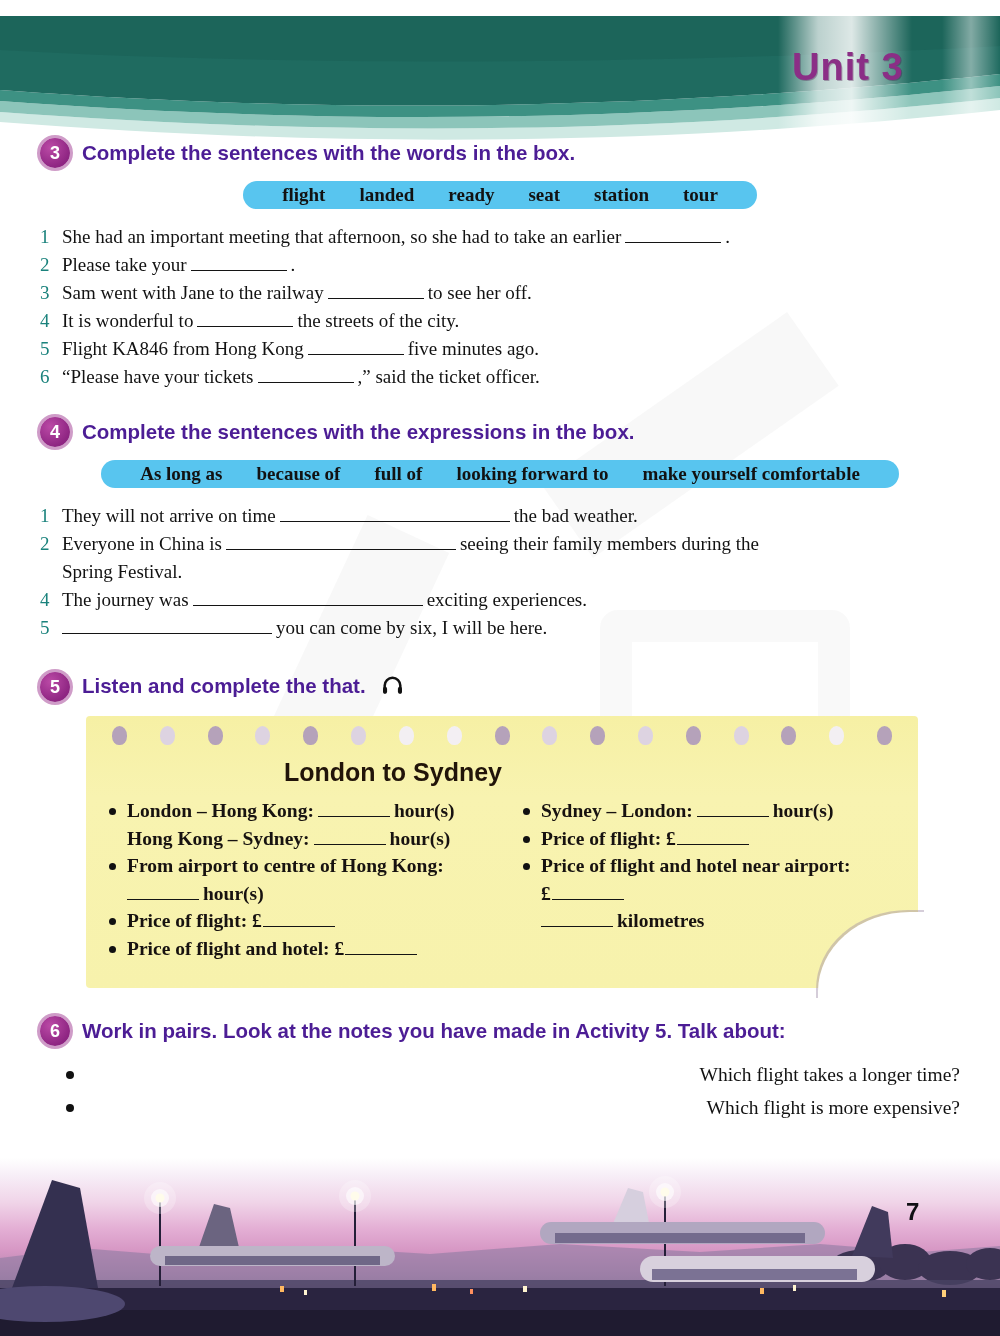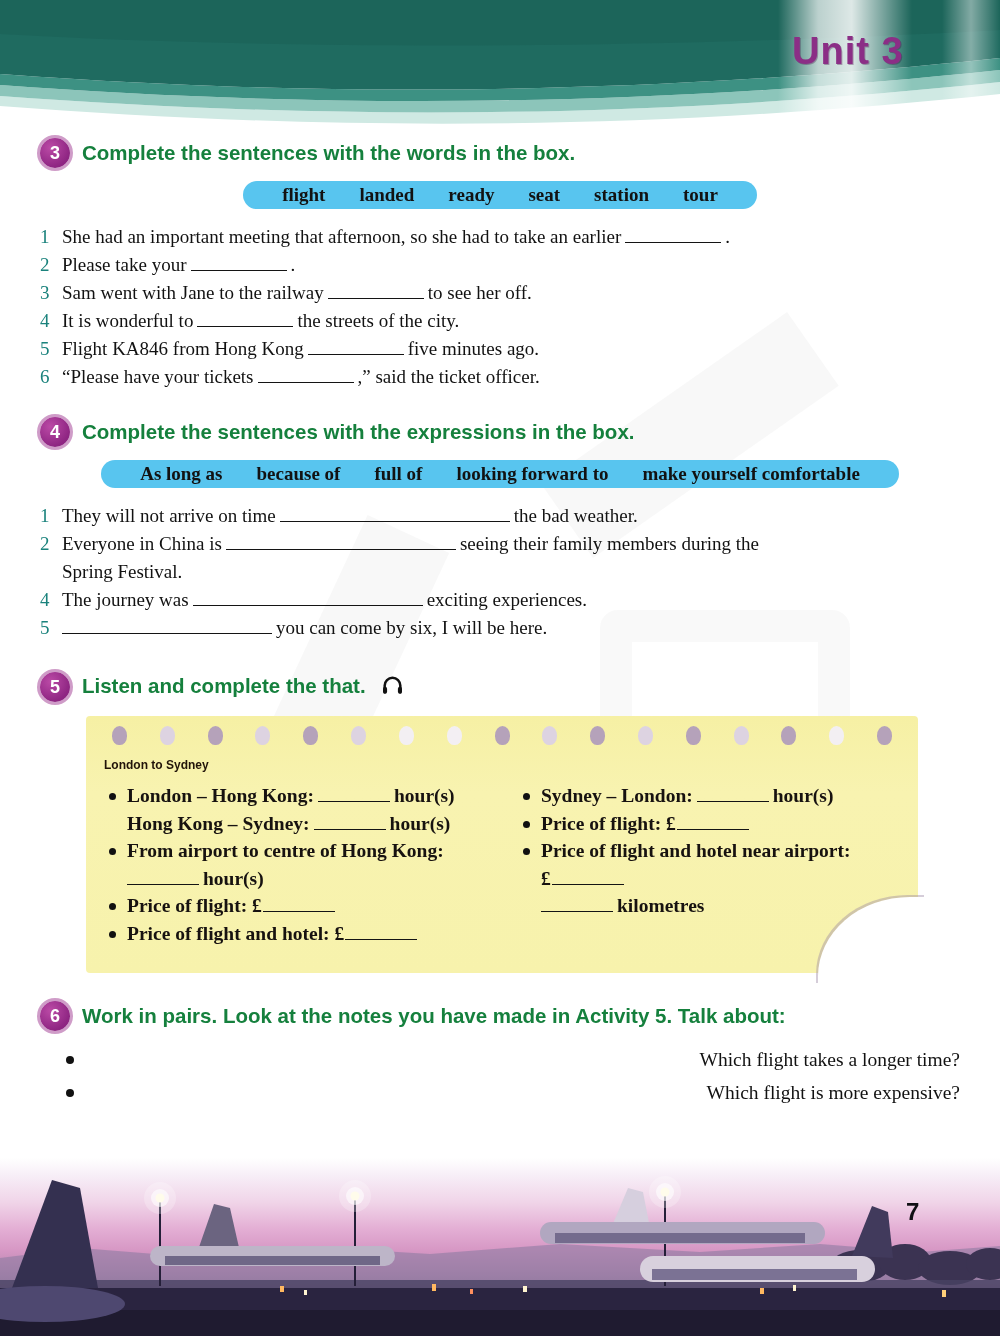--- a/index.html
+++ b/index.html
@@ -2,61 +2,61 @@
 <html><head>
 <meta charset="utf-8">
 <style>
   * { margin:0; padding:0; box-sizing:border-box; }
   html,body { width:1000px; }
   body {
     height:1336px; position:relative; overflow:hidden; background:#ffffff;
     font-family:"Liberation Serif","DejaVu Serif",serif; color:#121212;
   }
   
-  .header { position:absolute; top:0; left:0; width:1000px; height:130px; z-index:3; }
+  .header { position:absolute; top:16px; left:0; width:1000px; height:130px; z-index:3; }
   .unit-stripe { position:absolute; top:0; left:778px; width:134px; height:116px;
     background:linear-gradient(90deg, rgba(255,255,255,0) 0%, rgba(255,255,255,.7) 30%, rgba(255,255,255,.85) 55%, rgba(255,255,255,0) 100%); }
   .unit-stripe2 { position:absolute; top:0; left:942px; width:58px; height:112px;
     background:linear-gradient(90deg, rgba(255,255,255,0) 0%, rgba(255,255,255,.45) 50%, rgba(255,255,255,0) 100%); }
   .unit-label { position:absolute; top:30px; left:792px; font-family:"Liberation Sans","DejaVu Sans",sans-serif;
     font-weight:800; font-size:38px; letter-spacing:1px; color:#8b2e86; text-shadow:1px 1px 0 rgba(70,15,70,.35); }
   
   .wm { position:absolute; z-index:1; }
   .wm-a { left:540px; top:390px; width:300px; height:90px; transform:rotate(-35deg); background:rgba(120,115,125,.05); }
   .wm-b { left:300px; top:520px; width:90px; height:300px; transform:rotate(25deg); background:rgba(120,115,125,.05); }
   .wm-c { left:600px; top:610px; width:250px; height:250px; border:32px solid rgba(120,115,125,.045); border-radius:18px; }
   
   .content { position:absolute; top:118px; left:0; width:1000px; z-index:2; padding:0 40px; }
   .act-head { display:flex; align-items:center; gap:12px; }
   .badge { flex:0 0 auto; width:30px; height:30px; border-radius:50%;
     background:radial-gradient(circle at 35% 32%, #bb4aa6, #8e2582 70%);
     box-shadow:0 0 0 3px #cf9cc8; color:#fff; display:flex; align-items:center; justify-content:center;
     font-family:"Liberation Sans",sans-serif; font-weight:bold; font-size:18px; }
-  .act-title { font-family:"Liberation Sans","DejaVu Sans",sans-serif; font-weight:bold; font-size:20.5px; color:#15803d; }
+  .act-title { font-family:"Liberation Sans","DejaVu Sans",sans-serif; font-weight:bold; font-size:20.5px; color:#4c1d95; }
   .cyan-box { background:#58c5ef; border-radius:15px; width:fit-content; margin:13px auto 0 auto;
     padding:3px 24px; display:flex; gap:4px; }
   .cyan-box span { font-weight:bold; font-size:19px; padding:0 15px; white-space:nowrap; }
   .sent-list { margin-top:14px; }
   .sent { font-size:19px; line-height:28px; padding-left:22px; }
   .sent .num { display:inline-block; width:22px; margin-left:-22px; color:#1a827c; }
   .blank { display:inline-block; border-bottom:1.6px solid #141414; height:15px; margin:0 4px; vertical-align:baseline; }
   .w95 { width:96px; } .w230 { width:230px; } .w210 { width:210px; } .w72 { width:72px; }
   .block2 { display:block; }
   .sec { margin-top:26px; }
   .hp-icon { display:inline-block; vertical-align:-4px; margin-left:14px; }
   
   .note { position:relative; width:832px; margin:14px 0 0 46px; padding:8px 18px 26px 18px;
     background:linear-gradient(180deg,#f6f0a4 0%, #f8f3b0 30%, #f7f2ac 100%); border-radius:4px; }
   .holes { display:flex; justify-content:space-between; padding:2px 8px 0 8px; }
   .hole { width:15px; height:19px; border-radius:50% 50% 46% 46%; background:#b5a2ba; }
   .hole:nth-child(even) { background:#ddd3e1; }
   .hole:nth-child(7), .hole:nth-child(8), .hole:nth-child(16) { background:#f3eff3; }
   .note-heads { display:flex; margin-top:13px; }
-  .note-heads div { width:50%; text-align:left; font-family:"Liberation Sans",sans-serif;
-    font-weight:bold; font-size:12px; color:#211409; }
+  .note-heads div { width:50%; text-align:right; font-family:"Liberation Sans",sans-serif;
+    font-weight:bold; font-size:25px; color:#211409; }
   .note-cols { display:flex; margin-top:10px; }
   .ncol { font-weight:bold; font-size:19.5px; line-height:27.5px; color:#171210; }
   .ncol-l { flex:0 0 400px; }
   .ncol-r { flex:1; padding-left:14px; }
   .nb { position:relative; padding-left:23px; }
   .nb.dot::before { content:""; position:absolute; left:5px; top:11px; width:7px; height:7px; border-radius:50%; background:#111; }
   .fold { position:absolute; right:-8px; bottom:-12px; width:108px; height:88px; background:#fff;
     border-top-left-radius:85% 90%; box-shadow:-2px -2px 0 rgba(150,130,160,.4); }
   
   .a6 { margin-top:28px; }

